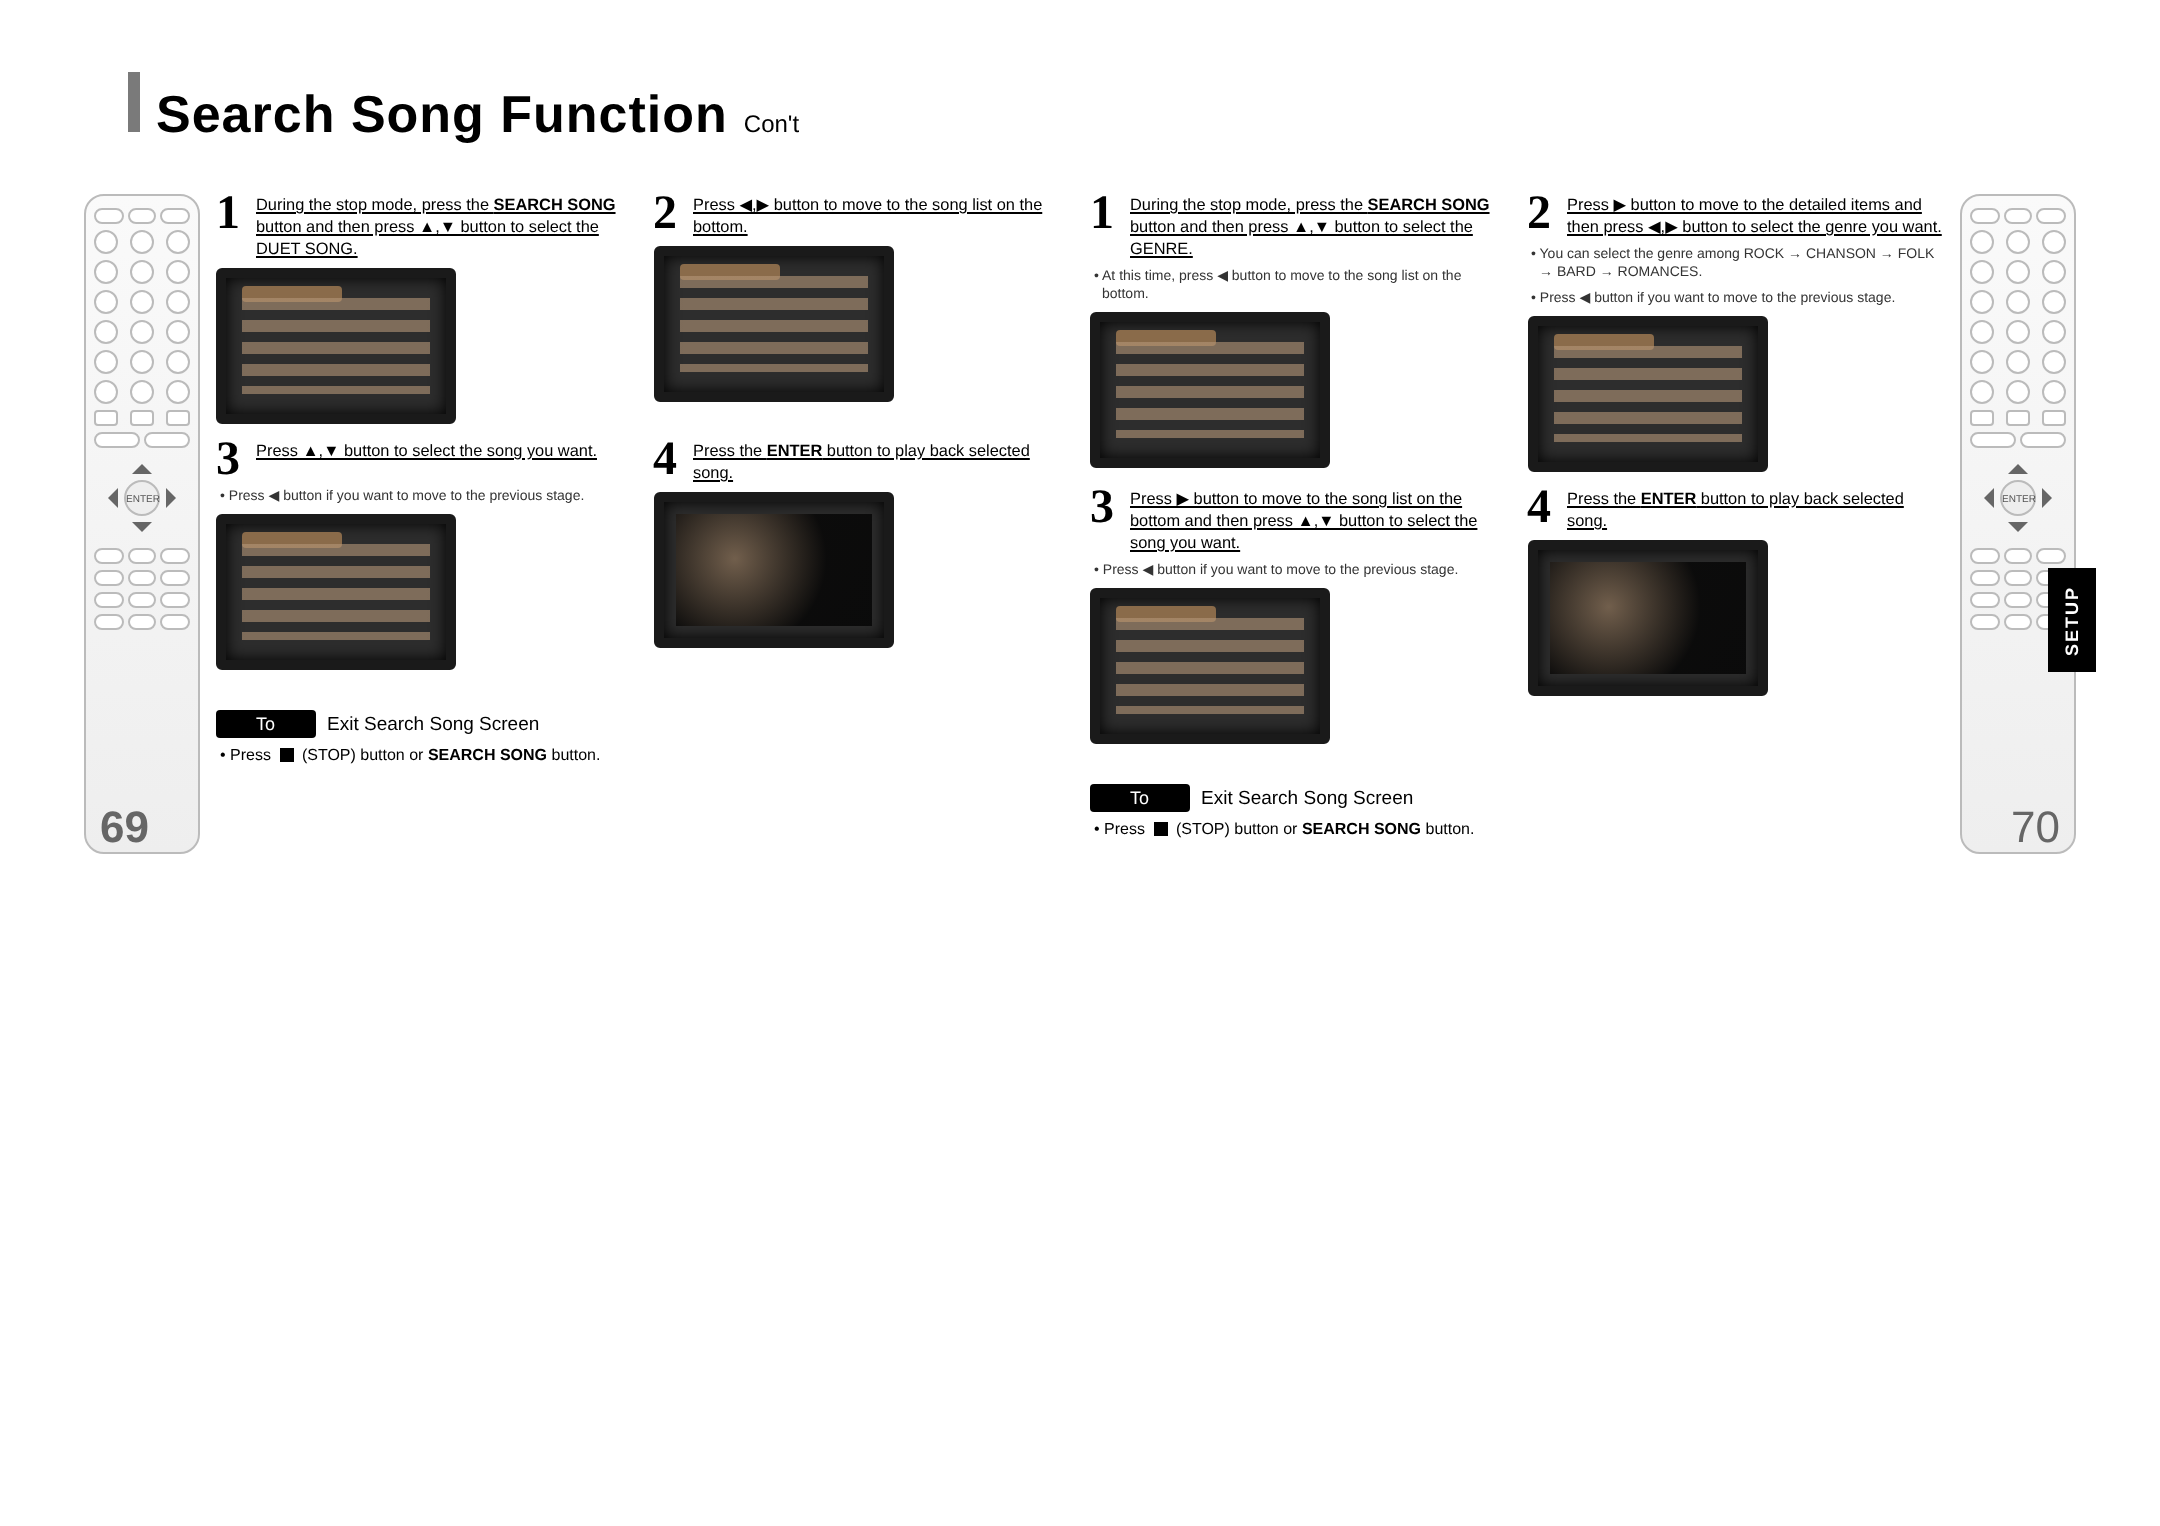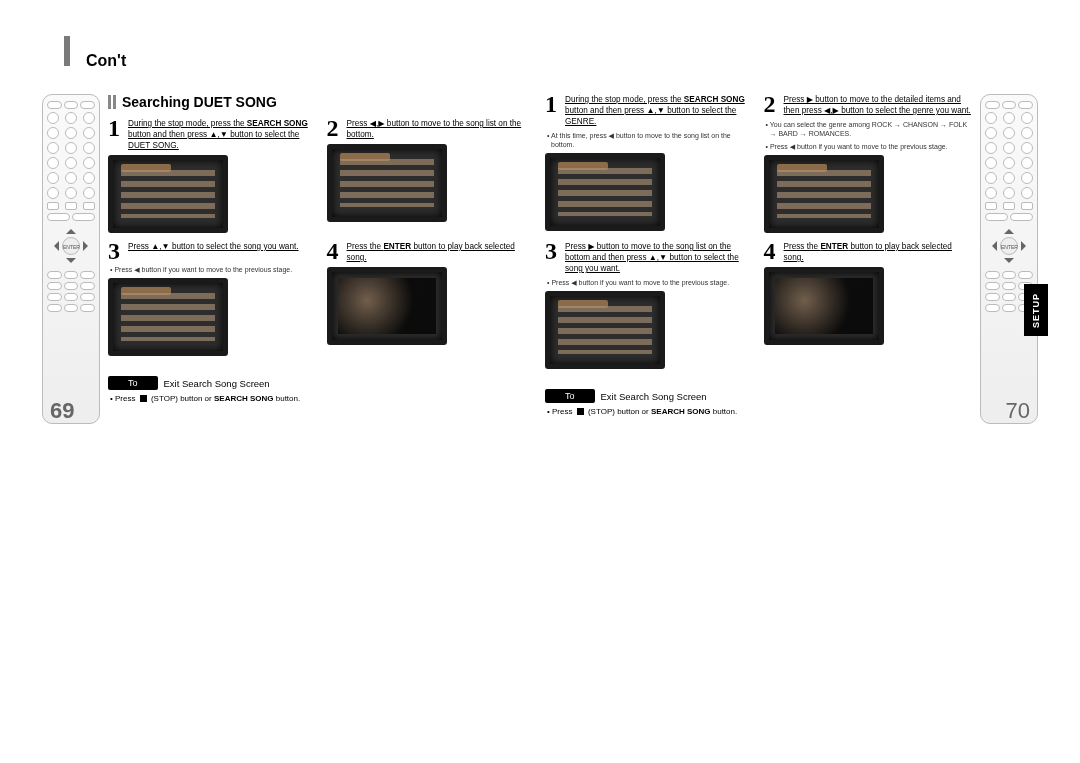--- a/index.html
+++ b/index.html
@@ -33,22 +33,22 @@
     height: 30px;
     background: #7a7a7a;
     margin-right: 8px;
   }
   .title-main {
     font-size: 26px;
     font-weight: bold;
     letter-spacing: 0.5px;
   }
   .title-sub {
-    font-size: 16px;
-    font-weight: bold;
+    font-size: 12px;
+    font-weight: normal;
     margin-left: 8px;
   }
 
   .spread {
     display: flex;
     gap: 10px;
     padding: 0 6px;
   }
   .half {
     display: flex;
@@ -259,20 +259,21 @@
     transform: rotate(180deg);
   }
 </style>
 </head>
 <body>
 
 <div class="page">
 
   <div class="title-bar">
     <div class="rule"></div>
+    <span class="title-main">Search Song Function</span>
     <span class="title-sub">Con't</span>
   </div>
 
   <div class="spread">
 
     <div class="half">
 
       <div class="remote">
         <div class="row">
             <div class="pill"></div>
@@ -341,27 +342,20 @@
             <div class="pill"></div>
           </div>
         <div class="row">
             <div class="pill"></div>
             <div class="pill"></div>
             <div class="pill"></div>
           </div>
       </div>
 
       <div class="content">
-        <div class="sect-head">
-          <div class="bars">
-              <span></span>
-              <span></span>
-            </div>
-          <div class="sect-title">Searching DUET SONG</div>
-        </div>
 
         <div class="grid">
 
           <div class="step">
             <div class="step-row">
               <div class="bignum">1</div>
               <div class="step-text">During the stop mode, press the <b>SEARCH SONG</b> button and then press ▲,▼ button to select the DUET SONG.</div>
             </div>
             <div class="screen list"></div>
           </div>

